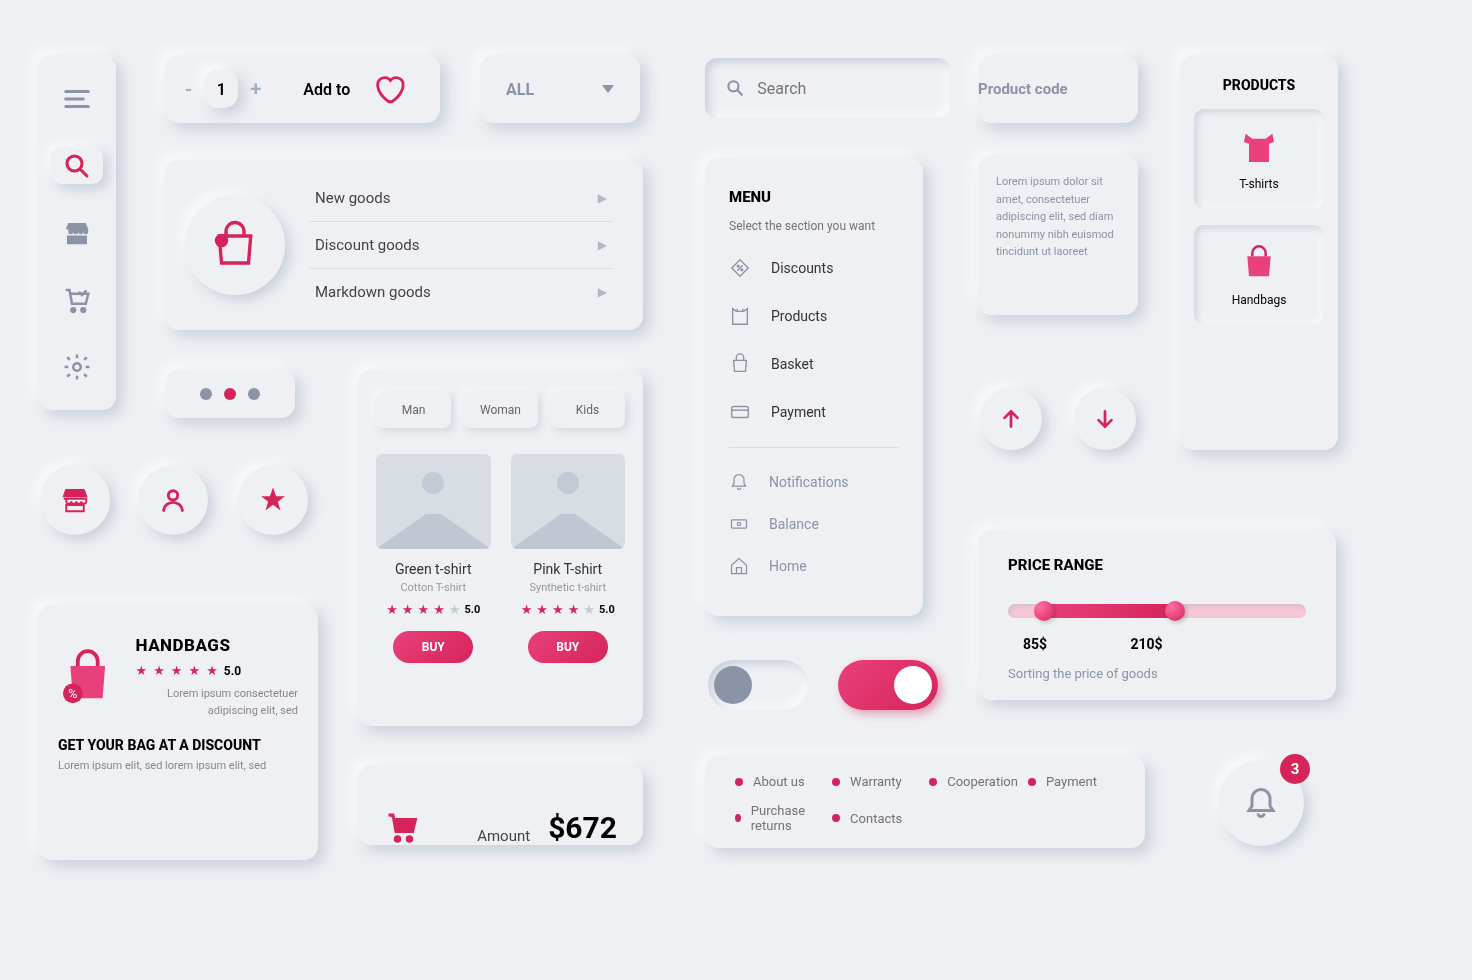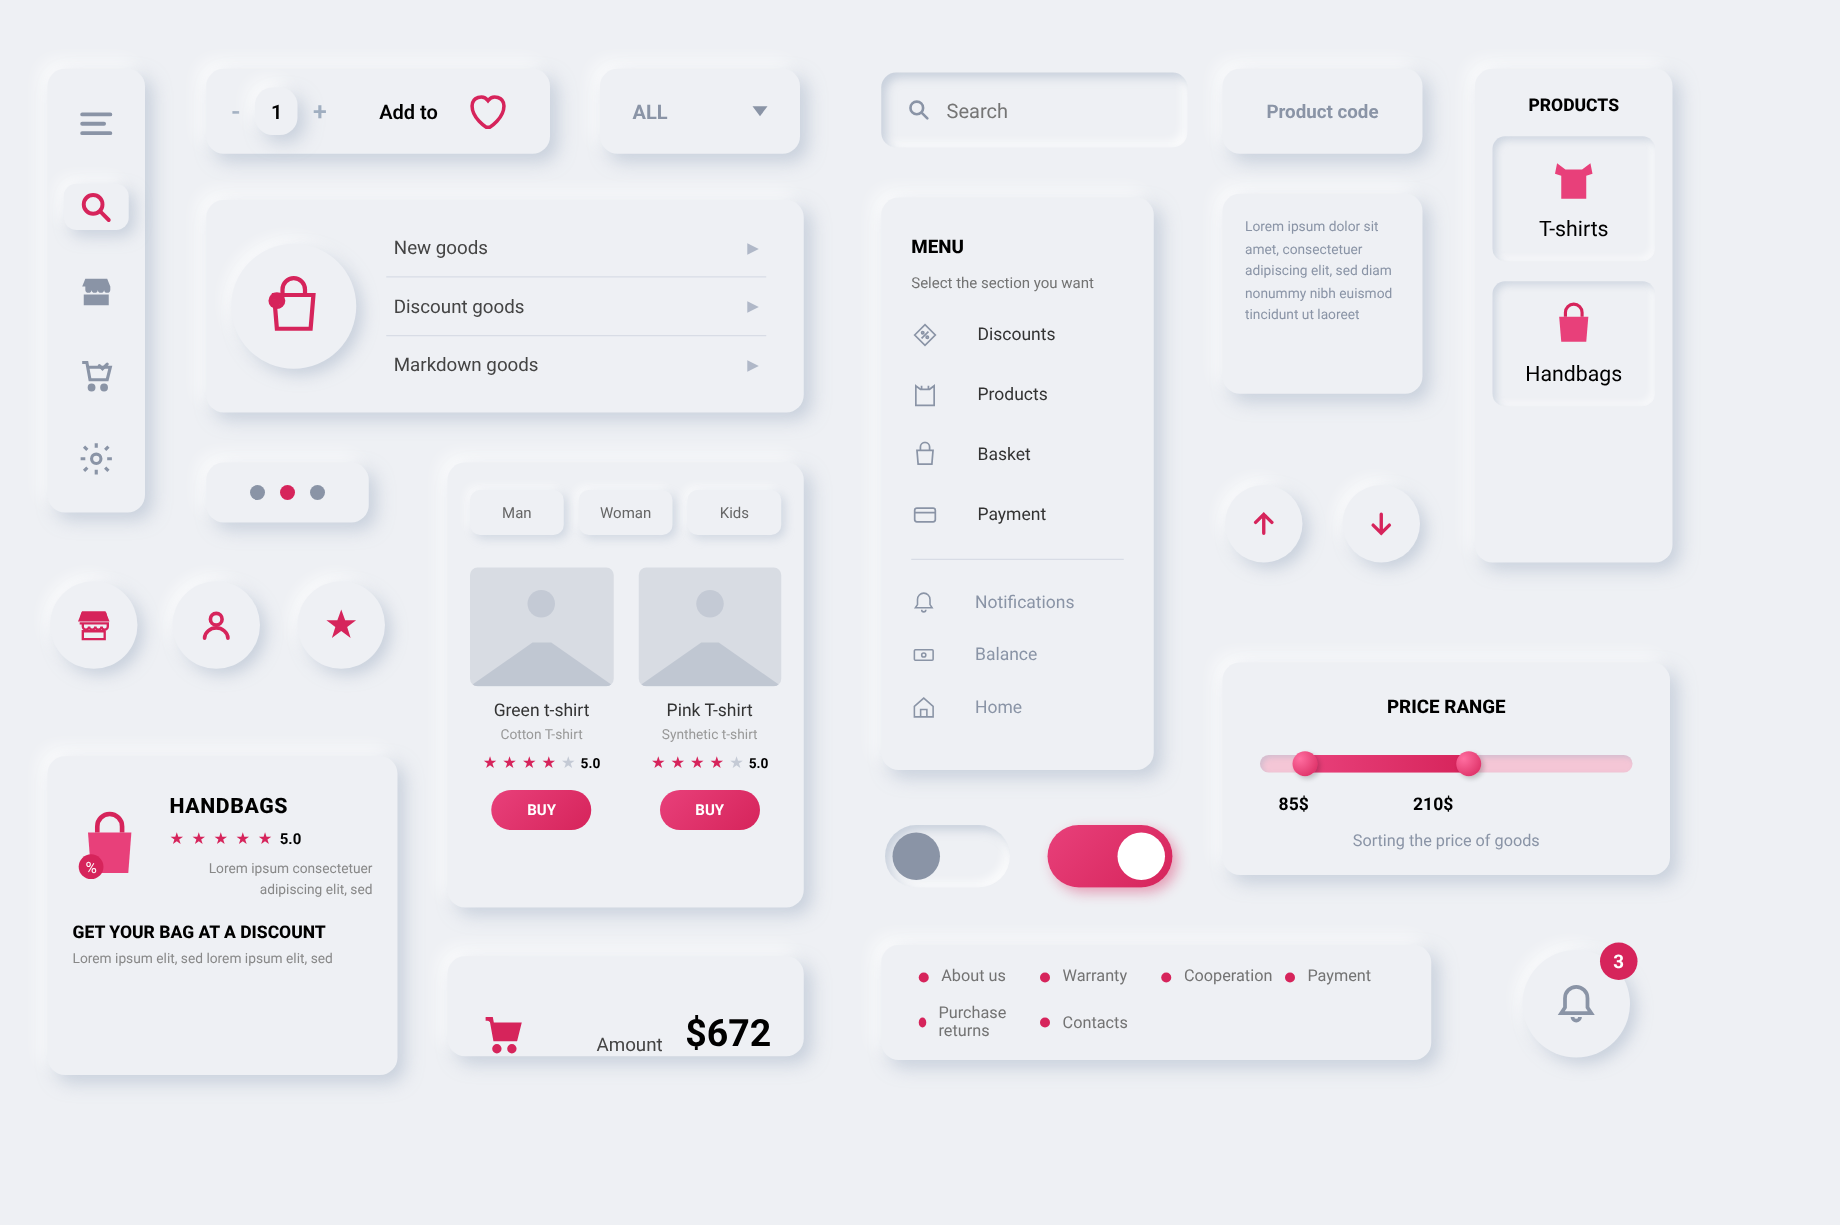--- a/index.html
+++ b/index.html
@@ -19,21 +19,21 @@
 .qty-bar{left:165px;top:55px;width:275px;height:68px;display:flex;align-items:center;padding:0 20px;gap:12px;}
 .qty-num{width:34px;height:38px;display:flex;align-items:center;justify-content:center;font-weight:600;}
 .qty-sign{color:#a0aec0;font-size:20px;font-weight:600;cursor:pointer;}
 .addto{font-weight:600;margin-left:30px;}
 
 .dd{left:480px;top:55px;width:160px;height:68px;display:flex;align-items:center;justify-content:space-between;padding:0 26px;color:#8a94a6;font-weight:700;}
 
 .search{left:705px;top:58px;width:245px;height:60px;display:flex;align-items:center;padding:0 20px;gap:12px;}
 .search input{border:none;background:transparent;outline:none;font-size:16px;color:#8a94a6;width:100%;}
 
-.prodcode{left:978px;top:55px;width:160px;height:68px;display:flex;align-items:center;justify-content:center;color:#8a94a6;font-weight:700;font-size:15px;}
+.prodcode{left:978px;top:55px;width:160px;height:68px;display:flex;align-items:center;justify-content:flex-start;color:#8a94a6;font-weight:700;font-size:15px;}
 
 
 .goods{left:165px;top:160px;width:478px;height:170px;display:flex;align-items:center;padding:0 30px 0 20px;}
 .goods-icon{width:100px;height:100px;display:flex;align-items:center;justify-content:center;}
 .goods-list{flex:1;margin-left:24px;}
 .goods-list .row{display:flex;justify-content:space-between;align-items:center;padding:14px 6px;border-bottom:1px solid #d8dce5;font-size:15px;color:#444;}
 .goods-list .row:last-child{border-bottom:none;}
 
 
 .dots{left:165px;top:370px;width:130px;height:48px;display:flex;align-items:center;justify-content:center;gap:12px;}
@@ -67,39 +67,39 @@
 .pname{font-size:14px;color:#333;margin-top:12px;}
 .psub{font-size:11px;color:#999;margin-top:4px;}
 .pstars{display:flex;align-items:center;justify-content:center;gap:4px;margin-top:8px;font-size:11px;}
 .buybtn{margin-top:14px;width:80px;height:32px;background:linear-gradient(135deg,#e8407a,#d6245b);color:#fff;border-radius:16px;border:none;font-weight:700;font-size:12px;display:inline-flex;align-items:center;justify-content:center;}
 
 
 .menu{left:705px;top:158px;width:218px;height:458px;padding:30px 24px;}
 .menu-title{font-weight:800;font-size:15px;}
 .menu-sub{font-size:12px;color:#737373;margin-top:13px;}
 .menu-list{margin-top:24px;display:flex;flex-direction:column;gap:26px;}
-.menu-item{display:flex;align-items:center;gap:31px;font-size:14px;color:#333;}
+.menu-item{display:flex;align-items:center;gap:20px;font-size:14px;color:#333;}
 .menu-divider{border-top:1px solid #d8dce5;margin:24px 0;}
 .menu-item.muted{color:#8a94a6;}
 
 
 .info{left:978px;top:155px;width:160px;height:160px;padding:18px;font-size:11px;color:#8a94a6;line-height:1.6;}
 
 
 .ud{width:62px;height:62px;}
 .ud1{left:980px;top:388px;}
 .ud2{left:1074px;top:388px;}
 
 
 .pcol{left:1180px;top:55px;width:158px;height:395px;padding:22px 14px;}
 .pcol-title{font-weight:800;font-size:14px;text-align:center;}
-.pcat{margin-top:16px;height:100px;border-radius:10px;box-shadow:inset 3px 3px 6px rgba(163,177,198,0.4),inset -3px -3px 6px rgba(255,255,255,0.6);display:flex;flex-direction:column;align-items:center;justify-content:center;gap:10px;font-size:17px;}
-
-
-.price{left:978px;top:530px;width:358px;height:170px;padding:26px 30px;text-align:center;}
+.pcat{margin-top:16px;height:100px;border-radius:10px;box-shadow:inset 3px 3px 6px rgba(163,177,198,0.4),inset -3px -3px 6px rgba(255,255,255,0.6);display:flex;flex-direction:column;align-items:center;justify-content:center;gap:10px;font-size:12px;}
+
+
+.price{left:978px;top:530px;width:358px;height:170px;padding:26px 30px;}
 .price-title{font-weight:800;font-size:15px;}
 .slider{position:relative;height:14px;margin-top:30px;border-radius:8px;background:#f4c6d6;box-shadow:inset 2px 2px 4px rgba(163,177,198,0.4);}
 .slider-fill{position:absolute;left:12%;right:44%;top:0;bottom:0;background:linear-gradient(90deg,#e8407a,#d6245b);border-radius:8px;}
 .slider-knob{position:absolute;top:50%;transform:translate(-50%,-50%);width:20px;height:20px;border-radius:50%;background:radial-gradient(circle at 30% 30%,#ff6ea0,#d6245b);box-shadow:2px 2px 4px rgba(0,0,0,0.2);}
 .slider-vals{display:flex;margin-top:18px;font-weight:700;font-size:14px;}
 .price-sub{margin-top:14px;font-size:13px;color:#8a94a6;}
 
 
 .tog{width:100px;height:50px;border-radius:26px;display:flex;align-items:center;padding:6px;}
 .tog1{left:708px;top:660px;}

